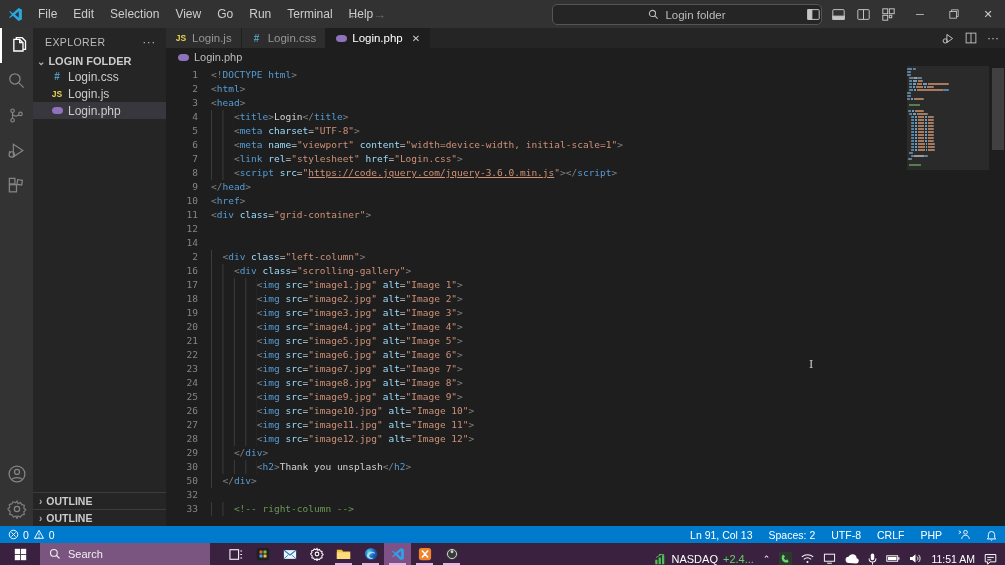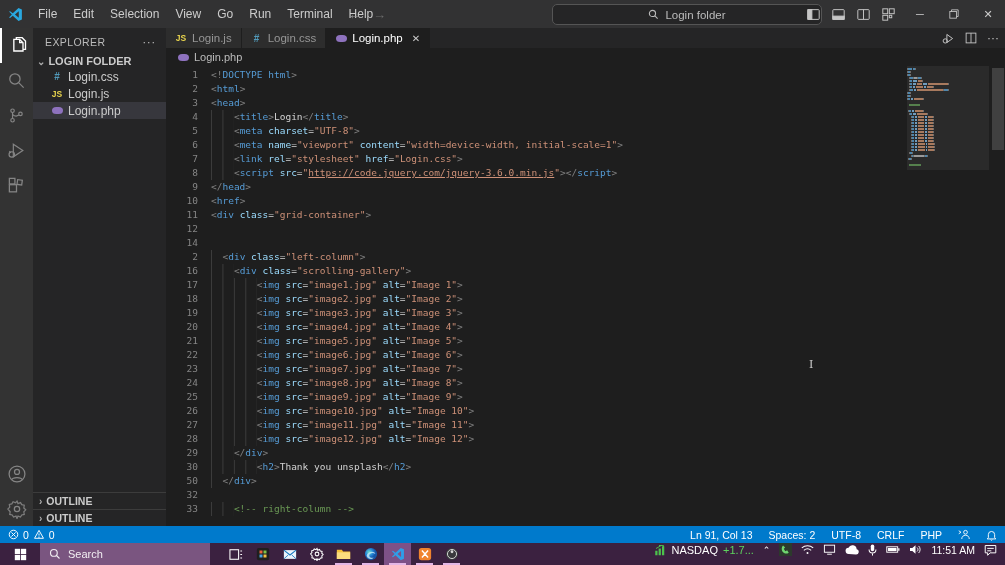--- a/index.html
+++ b/index.html
@@ -68,21 +68,21 @@
   .sb-thumb{position:absolute;top:2px;left:1px;width:12px;height:82px;background:rgba(121,121,121,.38);}
   .ibeam{position:absolute;left:643px;top:292px;width:7px;height:13px;color:#cfcfcf;font-size:11px;font-family:"DejaVu Serif",serif;}
 
   
   .statusbar{height:17px;background:#007acc;color:#ffffff;display:flex;align-items:center;font-size:10.5px;padding:0 8px;}
   .st-left{display:flex;align-items:center;gap:4px;}
   .st-right{margin-left:auto;display:flex;align-items:center;gap:16px;}
   .st-item{display:flex;align-items:center;gap:3px;}
 
   
-  .taskbar{height:22px;background:#3b2140;display:flex;align-items:flex-start;color:#fff;}
+  .taskbar{height:22px;background:#3b2140;display:flex;align-items:flex-end;color:#fff;}
   .tb-start{width:40px;height:22px;display:flex;align-items:center;justify-content:center;}
   .tb-search{width:170px;height:22px;background:#7a5580;display:flex;align-items:center;gap:7px;padding-left:9px;font-size:11px;color:#f2eef2;box-sizing:border-box;}
   .tb-apps{display:flex;height:22px;margin-left:12px;}
   .tb-app{width:27px;height:22px;display:flex;align-items:center;justify-content:center;position:relative;}
   .tb-app.running::after{content:"";position:absolute;bottom:0;left:5px;right:5px;height:2px;background:#e3b6e6;}
   .tb-app.active{background:#7e5187;}
   .tray{margin-left:auto;display:flex;align-items:center;gap:9px;padding-right:8px;font-size:11px;}
   .stock{display:flex;align-items:center;gap:5px;}
   .stock-change{color:#5ed45e;}
   .tray-time{font-size:10.5px;}
@@ -873,21 +873,21 @@
       </div>
     <div class="tray">
       <div class="stock">
         <svg width="13" height="12" viewBox="0 0 16 16">
             <rect x="1" y="9" width="3" height="6" fill="#4cc24c"></rect>
             <rect x="5.5" y="6" width="3" height="9" fill="#4cc24c"></rect>
             <rect x="10" y="3" width="3" height="12" fill="#4cc24c"></rect>
             <path d="M2 6 9 2h-3 6v4" stroke="#4cc24c" stroke-width="1.2" fill="none"></path>
           </svg>
         <span>NASDAQ</span>
-        <span class="stock-change">+1.7...</span>
+        <span class="stock-change">+2.4...</span>
       </div>
       <span style="font-size:9px;">⌃</span>
       <svg width="13" height="13" viewBox="0 0 16 16">
           <rect x="0" y="0" width="16" height="16" fill="#2c3a2c"></rect>
           <path d="M4 10c2 3 5 4 8 2l-2-3-2 1c-1-1-1.5-1.5-2-3l1.5-1.5L5 3C3 5 3 8 4 10z" fill="#6fd66f"></path>
         </svg>
       <svg width="13" height="11" viewBox="0 0 16 13" fill="none" stroke="#fff" stroke-width="1.3">
           <path d="M1 4.5C5 1 11 1 15 4.5"></path>
           <path d="M3.5 7.5c3-2.5 6-2.5 9 0"></path>
           <circle cx="8" cy="10.8" r="1.2" fill="#fff" stroke="none"></circle>

